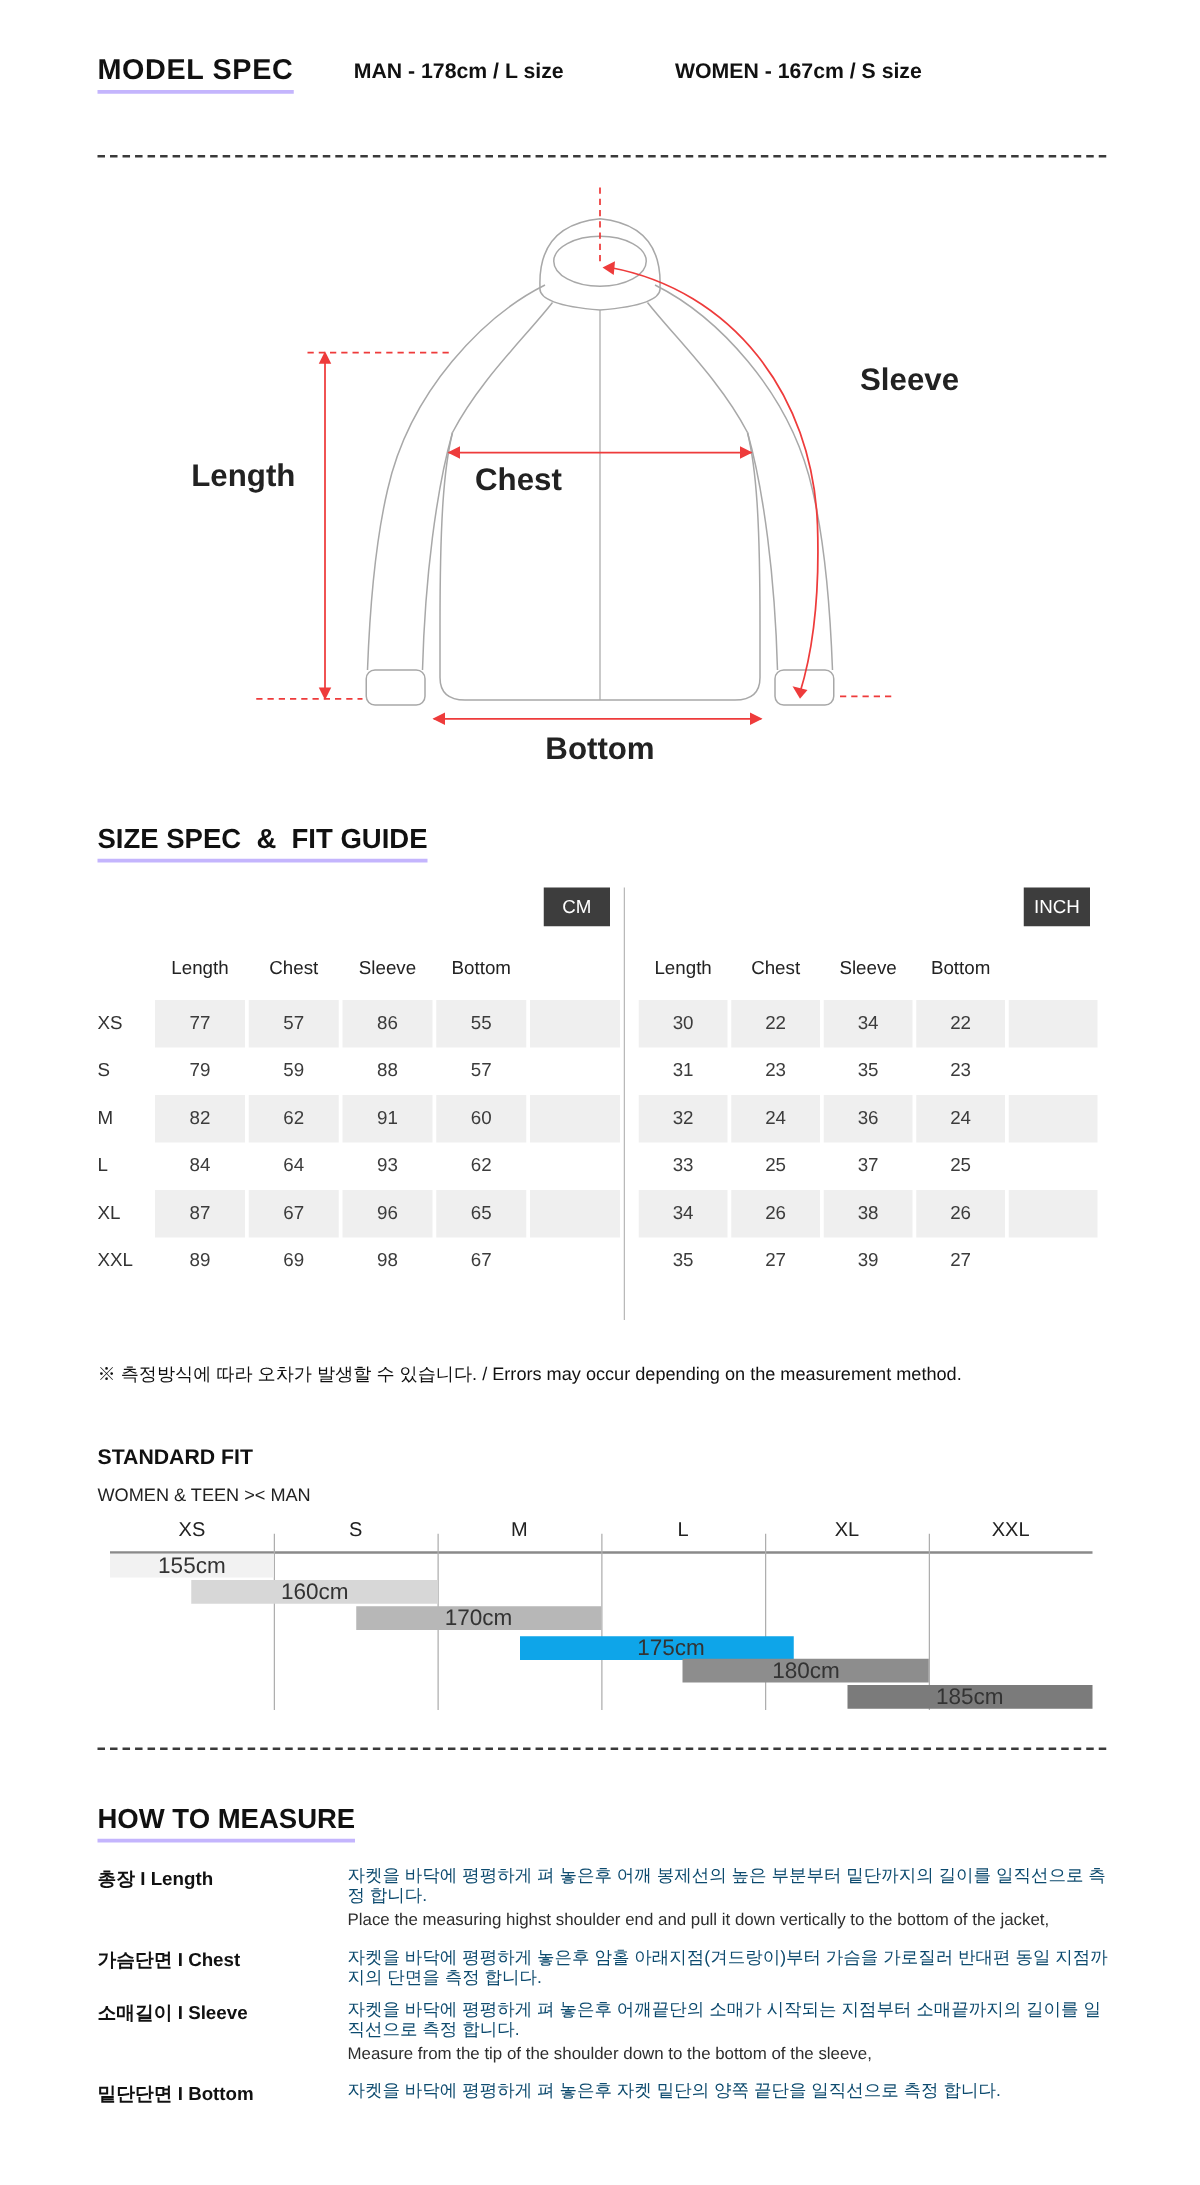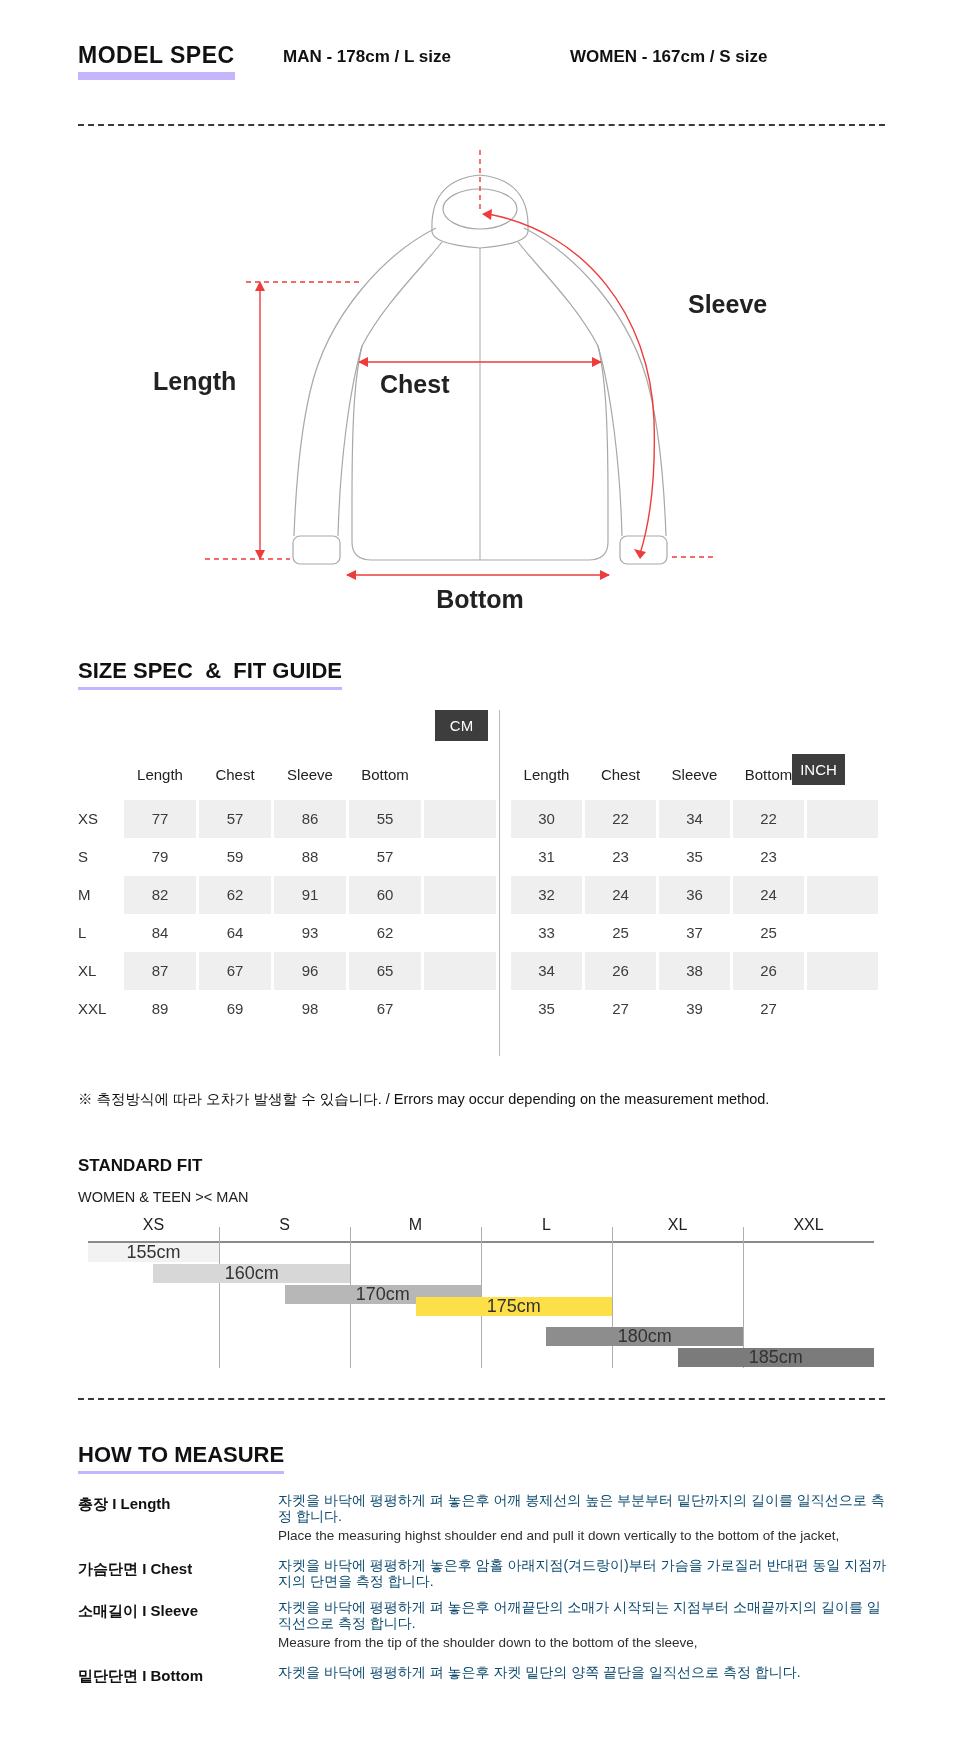--- a/index.html
+++ b/index.html
@@ -1,43 +1,43 @@
 <!DOCTYPE html>
 <html><head>
 <meta charset="utf-8">
 <style>
   html,body{margin:0;padding:0;background:#fff;}
   body{font-family:"Liberation Sans",sans-serif;color:#1a1a1a;}
   .page{position:relative;width:960px;height:1748px;background:#fff;overflow:hidden;}
 
   
-  .h-title{font-weight:bold;color:#111;border-bottom:8px solid #c4b5fd;padding-bottom:3px;display:inline-block;white-space:pre;}
+  .h-title{font-weight:bold;color:#111;border-bottom:3px solid #c4b5fd;padding-bottom:3px;display:inline-block;white-space:pre;}
   .model-spec-title{position:absolute;left:78px;top:42px;font-size:23px;letter-spacing:.5px;}
   .model-man{position:absolute;left:283px;top:47px;font-size:17px;font-weight:bold;color:#111;}
-  .model-women{position:absolute;left:540px;top:47px;font-size:17px;font-weight:bold;color:#111;margin-left:30px;}
+  .model-women{position:absolute;left:540px;top:47px;font-size:17px;font-weight:bold;color:#111;}
 
   .dashline{position:absolute;left:78px;width:807px;border-top:2px dashed #3a3a3a;height:0;}
   .dash1{top:124px;}
   .dash2{top:1398px;}
 
   
   .diagram{position:absolute;left:0;top:130px;width:960px;height:490px;}
   .diagram svg{position:absolute;left:0;top:0;}
   .dg-label{position:absolute;font-weight:bold;color:#222;font-size:25px;}
   .lbl-length{left:153px;top:237px;}
   .lbl-chest{left:380px;top:240px;}
   .lbl-sleeve{left:688px;top:160px;}
   .lbl-bottom{left:0;right:0;top:455px;text-align:center;}
 
   
   .sizespec-title{position:absolute;left:78px;top:658px;font-size:22px;border-bottom-width:3px;}
   .tables{position:absolute;left:78px;top:706px;width:808px;}
   .badge{position:absolute;top:4px;width:53px;height:31px;background:#3d3d3d;color:#fff;font-size:15px;display:flex;align-items:center;justify-content:center;}
   .badge-cm{left:357px;}
-  .badge-inch{left:714px;margin-top:44px;}
+  .badge-inch{left:741px;}
   .tdivider{position:absolute;left:421px;top:4px;height:346px;width:1px;background:#b9b9b9;}
   .thead{position:absolute;top:56px;height:26px;}
   .srow,.thead{display:grid;column-gap:3px;}
   .grid-left{grid-template-columns:43px repeat(5,72px);}
   .grid-right{grid-template-columns:repeat(5,71px);}
   .rows-left{position:absolute;left:0;top:94px;}
   .rows-right{position:absolute;left:433px;top:94px;}
   .thead-left{left:0;}
   .thead-right{left:433px;}
   .hcell{font-size:15px;color:#222;text-align:center;line-height:26px;}
@@ -260,21 +260,21 @@
         <div class="fit-size">S</div>
         <div class="fit-size">M</div>
         <div class="fit-size">L</div>
         <div class="fit-size">XL</div>
         <div class="fit-size">XXL</div>
       </div>
     <div class="fit-bars">
         <div class="fit-bar" style="left: 0%; width: 16.667%; top: 0px; background: rgb(242, 242, 242);">155cm</div>
         <div class="fit-bar" style="left: 8.333%; width: 25%; top: 21px; background: rgb(215, 215, 215);">160cm</div>
         <div class="fit-bar" style="left: 25%; width: 25%; top: 42px; background: rgb(183, 183, 183);">170cm</div>
-        <div class="fit-bar" style="left: 41.667%; width: 25%; top: 54px; background: #fde047;">175cm</div>
+        <div class="fit-bar" style="left: 41.667%; width: 25%; top: 66px; background: #0ea5e9; padding-left: 23px;">175cm</div>
         <div class="fit-bar" style="left: 58.333%; width: 25%; top: 84px; background: rgb(141, 141, 141);">180cm</div>
         <div class="fit-bar" style="left: 75%; width: 25%; top: 105px; background: rgb(123, 123, 123);">185cm</div>
       </div>
   <div class="fit-vline" style="left: 16.6667%;"></div>
       <div class="fit-vline" style="left: 33.3333%;"></div>
       <div class="fit-vline" style="left: 50%;"></div>
       <div class="fit-vline" style="left: 66.6667%;"></div>
       <div class="fit-vline" style="left: 83.3333%;"></div>
     </div>
 

